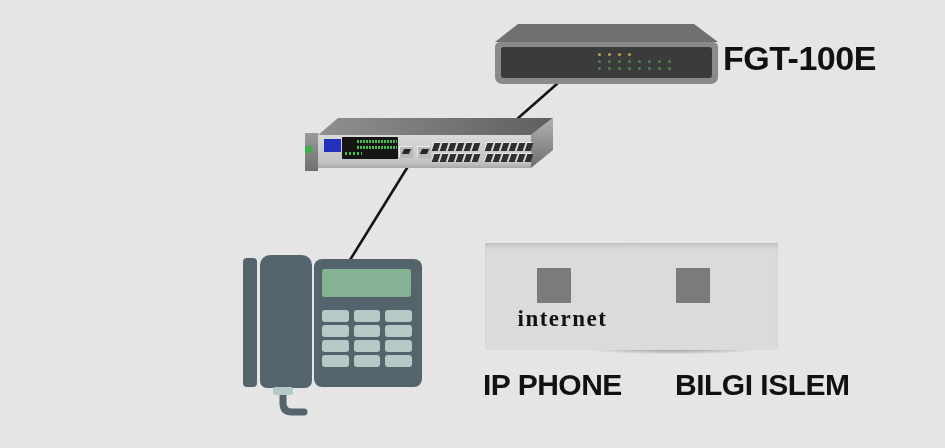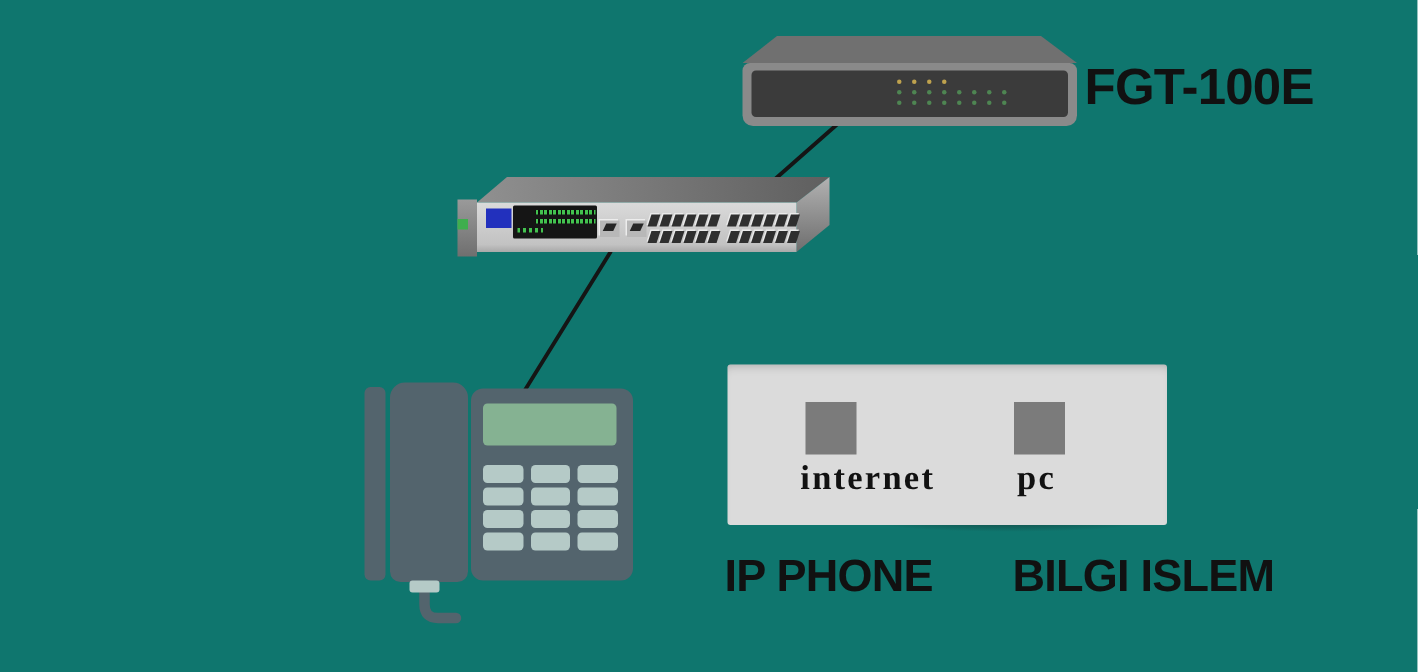--- a/index.html
+++ b/index.html
@@ -1,16 +1,16 @@
 <!DOCTYPE html>
 <html style="--phone-body: #53646d; --phone-screen: #85b292; --phone-key: #b5cac7; --plate-bg: #dbdbdb; --plate-port: #7b7b7b; --led-green-bright: #43c24f; --led-green-dim: #4e8552; --led-amber: #bfa24e; --switch-badge-blue: #2230bd; --switch-power-green: #3fae4e; --line-color: #151515; --text-color: #111111;"><head>
 <meta charset="utf-8">
 <style>
   html,body{margin:0;padding:0;background:#fff;}
-  .stage{position:relative;width:945px;height:448px;background:#0f766e;overflow:hidden;
+  .stage{position:relative;width:945px;height:448px;background:#e5e5e5;overflow:hidden;
          font-family:"Liberation Sans",sans-serif;color:var(--text-color,#111);}
   .abs{position:absolute;}
 
   
   #wire-layer{position:absolute;left:0;top:0;z-index:1;}
   .device{z-index:2;}
   .label{z-index:3;}
 
   
   .h-label{font-weight:bold;letter-spacing:-0.5px;line-height:1;white-space:nowrap;}
@@ -71,21 +71,21 @@
 
   
   .plate-shadow-top{left:488px;top:232px;width:288px;height:20px;z-index:2;
       background:radial-gradient(ellipse 52% 55% at 50% 95%,rgba(25,25,25,.55) 0%,rgba(25,25,25,.22) 50%,rgba(25,25,25,0) 78%);}
   .plate-shadow-bottom{left:556px;top:344px;width:234px;height:18px;z-index:2;
       background:radial-gradient(ellipse 50% 48% at 50% 20%,rgba(25,25,25,.45) 0%,rgba(25,25,25,.15) 55%,rgba(25,25,25,0) 80%);}
   .plate{left:485px;top:243px;width:293px;height:107px;background:var(--plate-bg,#dbdbdb);
          border-radius:2px;z-index:2;box-shadow:inset 0 5px 7px -5px rgba(0,0,0,.28);}
   .plate-port{position:absolute;top:25px;width:34px;height:35px;background:var(--plate-port,#7b7b7b);}
   .port-internet{left:52px;} .port-pc{left:191px;}
-  .lbl-internet{position:absolute;left:16px;top:64px;width:155px;}
+  .lbl-internet{position:absolute;left:0;top:64px;width:155px;}
   .lbl-pc{position:absolute;left:156px;top:64px;width:100px;}
 
   svg .conn{stroke:var(--line-color,#151515);stroke-width:2.6;stroke-linecap:round;}
   svg .cord{stroke:var(--phone-body,#53646d);stroke-width:7;fill:none;stroke-linecap:round;}
 </style>
 </head>
 <body>
 
 <div class="stage">
 
@@ -219,19 +219,18 @@
     </div>
     <div class="phone-connector"></div>
   </div>
 
   <div class="abs plate-shadow-top"></div>
   <div class="abs plate-shadow-bottom"></div>
   <div class="abs plate">
     <div class="plate-port port-internet"></div>
     <div class="plate-port port-pc"></div>
     <div class="serif-label lbl-internet">internet</div>
-    <div class="serif-label lbl-pc">pc</div>
   </div>
 
   <div class="abs label caption cap-right">BILGI ISLEM</div>
   <div class="abs label caption cap-left">IP PHONE</div>
 
 </div>
 
 </body></html>

